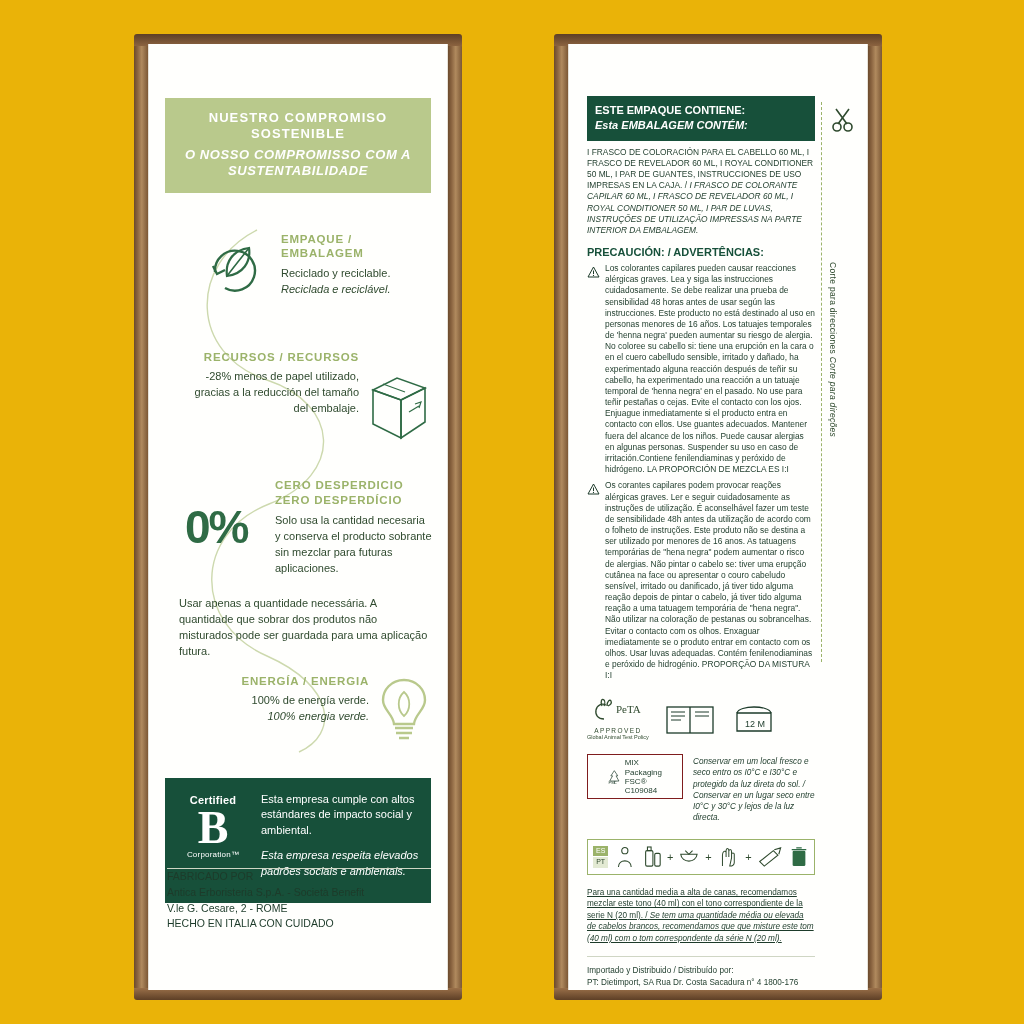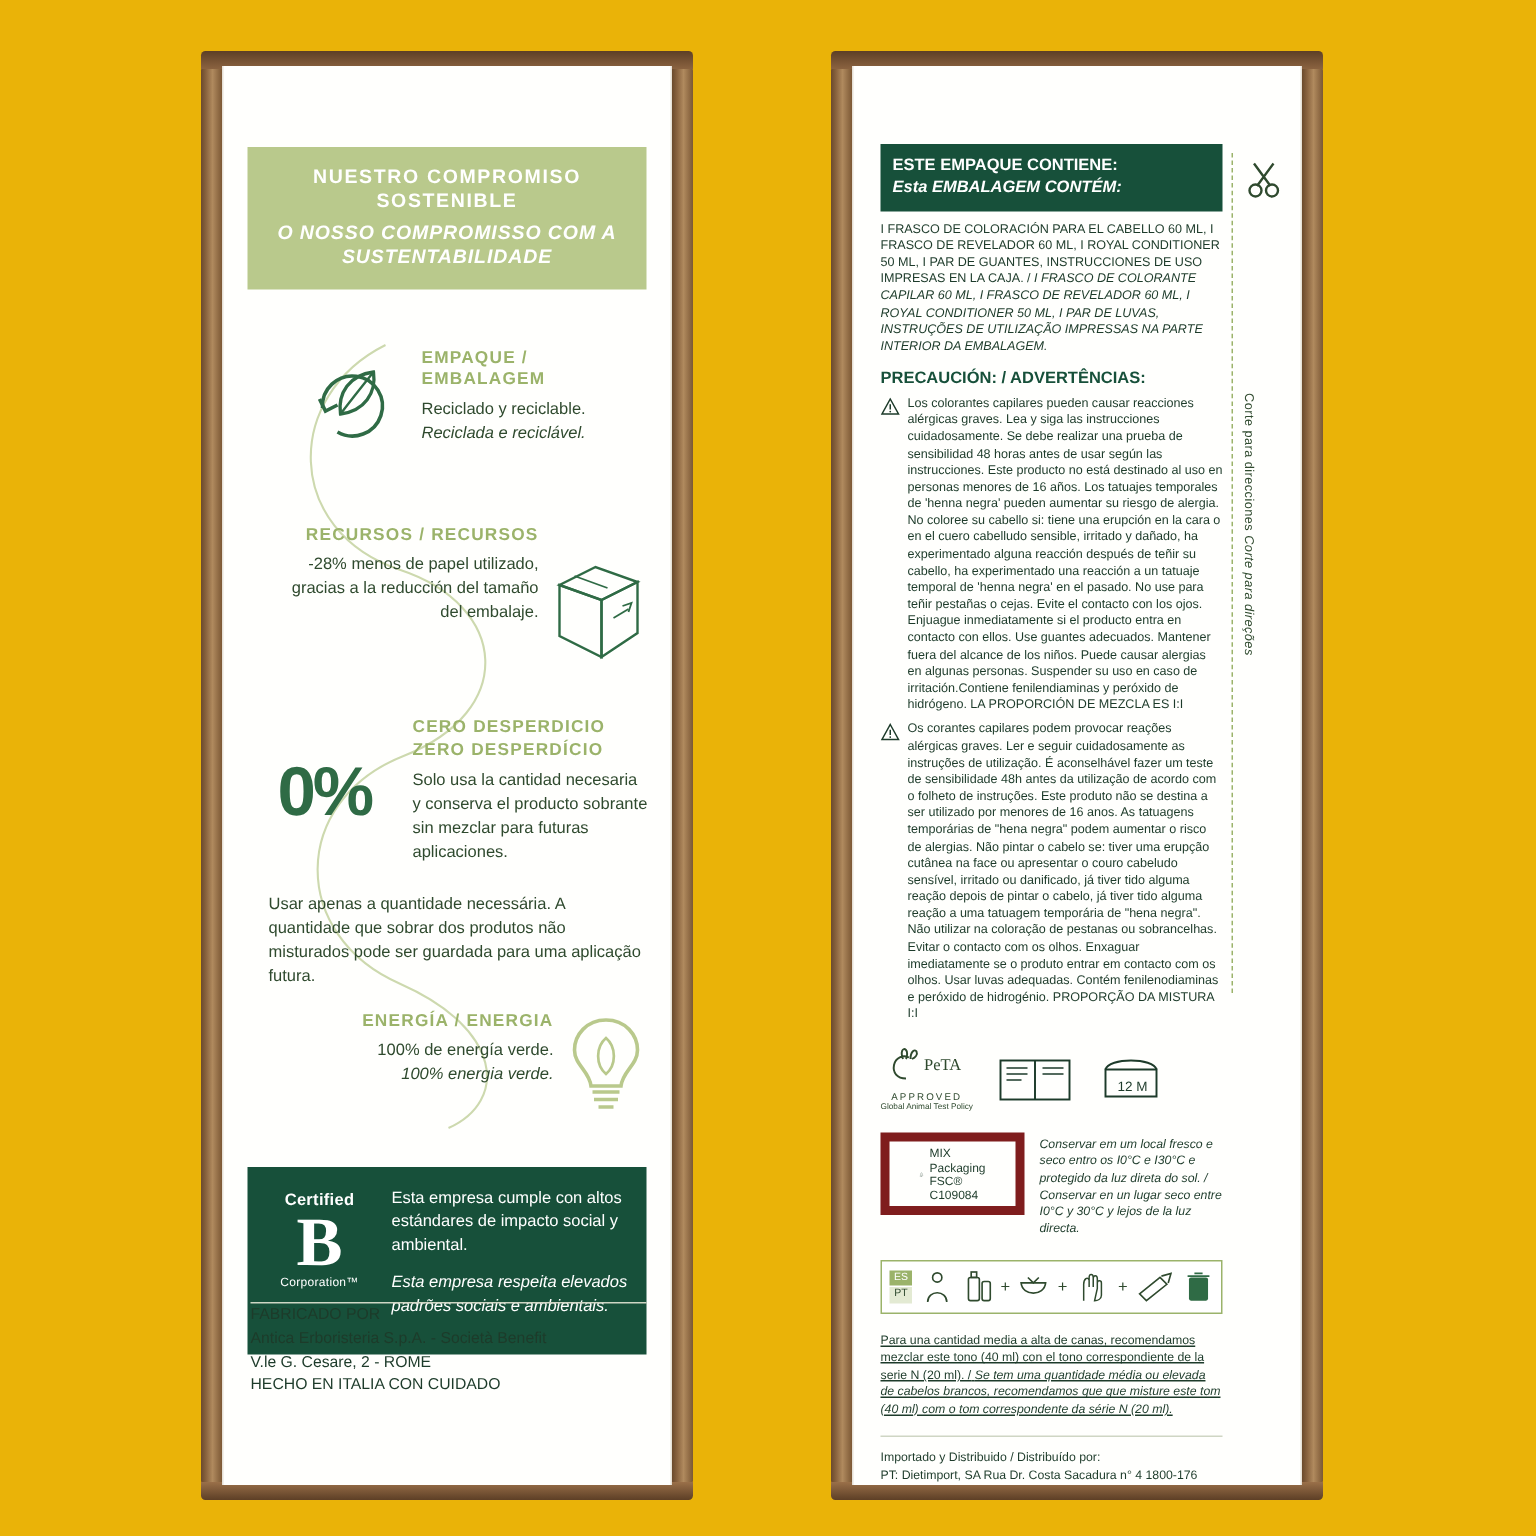--- a/index.html
+++ b/index.html
@@ -134,21 +134,21 @@
 
   .icon-row {
     display:flex; align-items:center; gap:14px; margin-top:16px;
   }
   .peta { text-align:center; }
   .peta .pa { font-size:6.5px; color:#2f4a2e; letter-spacing:1.4px;}
   .peta .pp { font-size:5.5px; color:#2f4a2e; }
 
   .fsc-row { display:flex; align-items:flex-start; gap:10px; margin-top:14px; }
   .fsc-box {
-    border:6px solid #7f1d1d; width:96px; padding:3px 20px; display:flex; gap:4px; align-items:center;
+    border:1px solid #7f1d1d; width:96px; padding:3px 20px; display:flex; gap:4px; align-items:center;
   }
   .fsc-box .ft { font-size:8px; color:#1d3b2a; line-height:1.15;}
   .store-txt { font-size:8.2px; color:#1d3b2a; line-height:1.35; padding-top:2px;}
   .store-txt .it { font-style:italic; }
 
   .usage-strip {
     margin-top:16px; border:1px solid #9bb36a; padding:4px 5px;
     display:flex; align-items:center; gap:5px; background:#fff;
   }
   .lang-tab { display:flex; flex-direction:column; font-size:7px; line-height:1.25;}

